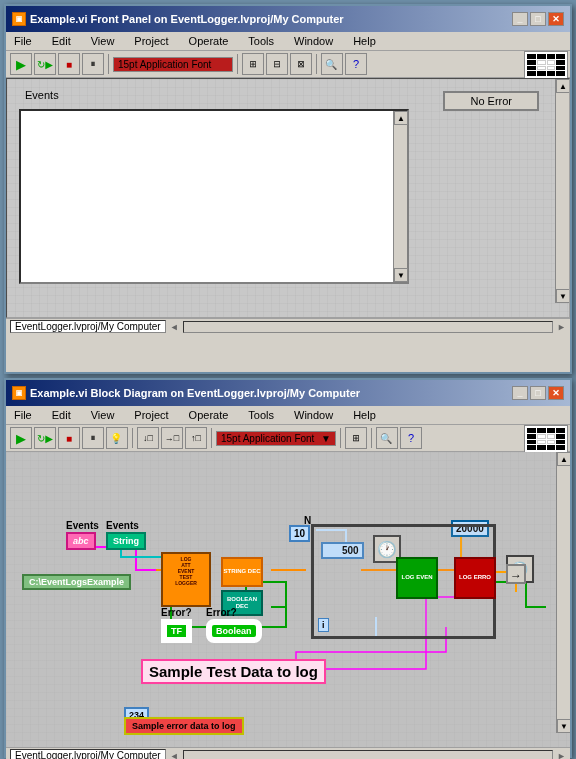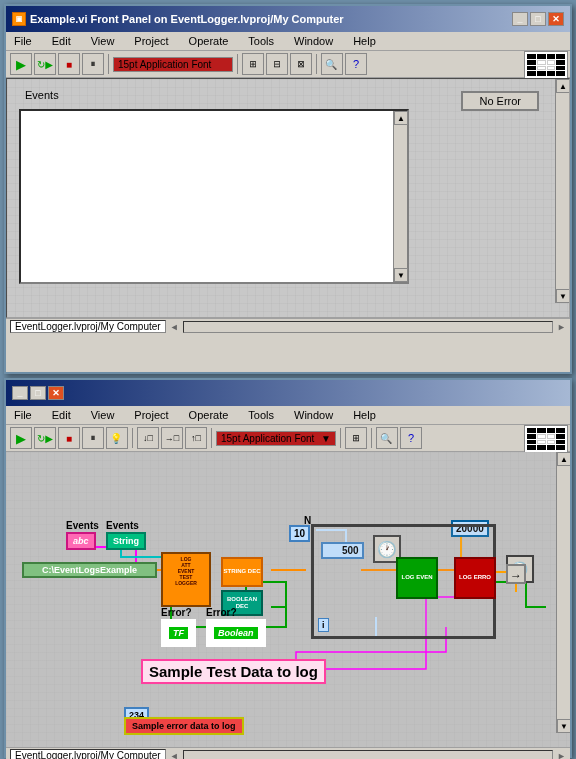--- a/index.html
+++ b/index.html
@@ -192,43 +192,43 @@
       background: #ff69b4;
       border: 2px solid #cc1480;
       padding: 1px 3px;
       color: white;
       font-size: 8px;
     }
 
     
     .bool-indicator {
       background: #00c000;
-      border: 8px solid #ffffff;
+      border: 6px solid #ffffff;
       padding: 1px 3px;
       color: white;
       font-size: 8px;
-      font-style: italic;
     }
 
     
     .func-node {
       background: #ff8c00;
       border: 2px solid #cc6000;
       color: white;
       font-size: 7px;
       font-weight: bold;
       text-align: center;
     }
 
     
     .string-const {
       background: #ffff80;
       border: 2px solid #c0c000;
       font-size: 9px;
-      padding: 1px 18px;
+      padding: 1px 5px;
+      margin-top: 12px;
     }
 
     
     .numeric-const {
       background: #c0e0ff;
       border: 2px solid #4080c0;
       font-size: 10px;
       padding: 1px 3px;
     }
 
@@ -372,21 +372,21 @@
       </div>
       <div style="font-size:6px;text-align:center;font-weight:bold;">EXAMPLE</div>
     </div>
   </div>
 
   <div class="panel-area panel-area-top">
     <div class="grid-bg"></div>
 
     <span class="events-label">Events</span>
 
-    <div class="no-error-box" style="position:absolute;top:12px;right:30px;background:#d4d0c8;border:2px solid #808080;padding:2px 16px;font-size:11px;">No Error</div>
+    <div class="no-error-box" style="position:absolute;top:12px;right:30px;background:#d4d0c8;border:2px solid #808080;padding:2px 25px;font-size:11px;">No Error</div>
 
     <div class="listbox" style="position:absolute;left:12px;top:30px;width:390px;height:175px;background:white;border:2px inset #808080;">
 
       <div style="position:absolute;right:0;top:0;width:14px;height:100%;background:#d4d0c8;border-left:1px solid #888;">
         <div style="width:14px;height:14px;background:#d4d0c8;border:1px solid #888;display:flex;align-items:center;justify-content:center;font-size:8px;">▲</div>
         <div style="width:14px;height:14px;background:#d4d0c8;border:1px solid #888;display:flex;align-items:center;justify-content:center;font-size:8px;position:absolute;bottom:0;">▼</div>
       </div>
     </div>
 
     <div style="position:absolute;right:0;top:0;width:14px;height:calc(100% - 14px);background:#d4d0c8;border-left:1px solid #888;">
@@ -398,20 +398,24 @@
   <div class="status-bar">
     <span class="status-text">EventLogger.lvproj/My Computer</span>
     <span style="font-size:9px;color:#666;">◄</span>
     <div style="flex:1;height:12px;background:#d4d0c8;border:1px inset #888;"></div>
     <span style="font-size:9px;color:#666;">►</span>
   </div>
 </div>
 
 <div class="window bottom-window">
   <div class="title-bar">
+    <div class="title-bar-left">
+      <div class="title-icon">▣</div>
+      <span>Example.vi Block Diagram on EventLogger.lvproj/My Computer</span>
+    </div>
     <div class="title-controls">
       <div class="title-btn">_</div>
       <div class="title-btn">□</div>
       <div class="title-btn close">✕</div>
     </div>
   </div>
 
   <div class="menu-bar">
     <span class="menu-item">File</span>
     <span class="menu-item">Edit</span>
@@ -561,21 +565,21 @@
       <span style="font-size:6px;">LOG
 EVEN</span>
     </div>
 
     <div class="node" style="position:absolute;left:155px;top:155px;font-size:10px;">Error?</div>
 
     <div class="node bool-indicator" style="position:absolute;left:155px;top:167px;padding:1px 4px;font-size:9px;">TF</div>
 
     <div class="node" style="position:absolute;left:200px;top:155px;font-size:10px;">Error?</div>
 
-    <div class="node bool-indicator" style="position:absolute;left:200px;top:167px;padding:1px 4px;font-size:9px;">Boolean</div>
+    <div class="node bool-indicator" style="position:absolute;left:200px;top:167px;padding:1px 4px;font-size:9px;border-radius:8px;">Boolean</div>
 
     <div class="node" style="position:absolute;left:448px;top:105px;width:42px;height:42px;background:#c00000;border:2px solid #800000;color:white;font-size:6px;display:flex;align-items:center;justify-content:center;text-align:center;line-height:1.2;">
       <span style="font-size:6px;">LOG
 ERRO</span>
     </div>
 
     <div class="node" style="position:absolute;left:500px;top:112px;background:#d4d0c8;border:2px solid #808080;width:20px;height:20px;display:flex;align-items:center;justify-content:center;font-size:12px;">→</div>
 
     <div class="node" style="position:absolute;left:135px;top:207px;background:#ffe0f0;border:2px solid #ff40a0;padding:2px 6px;font-size:15px;">
       <span>Sample Test Data to log</span>

